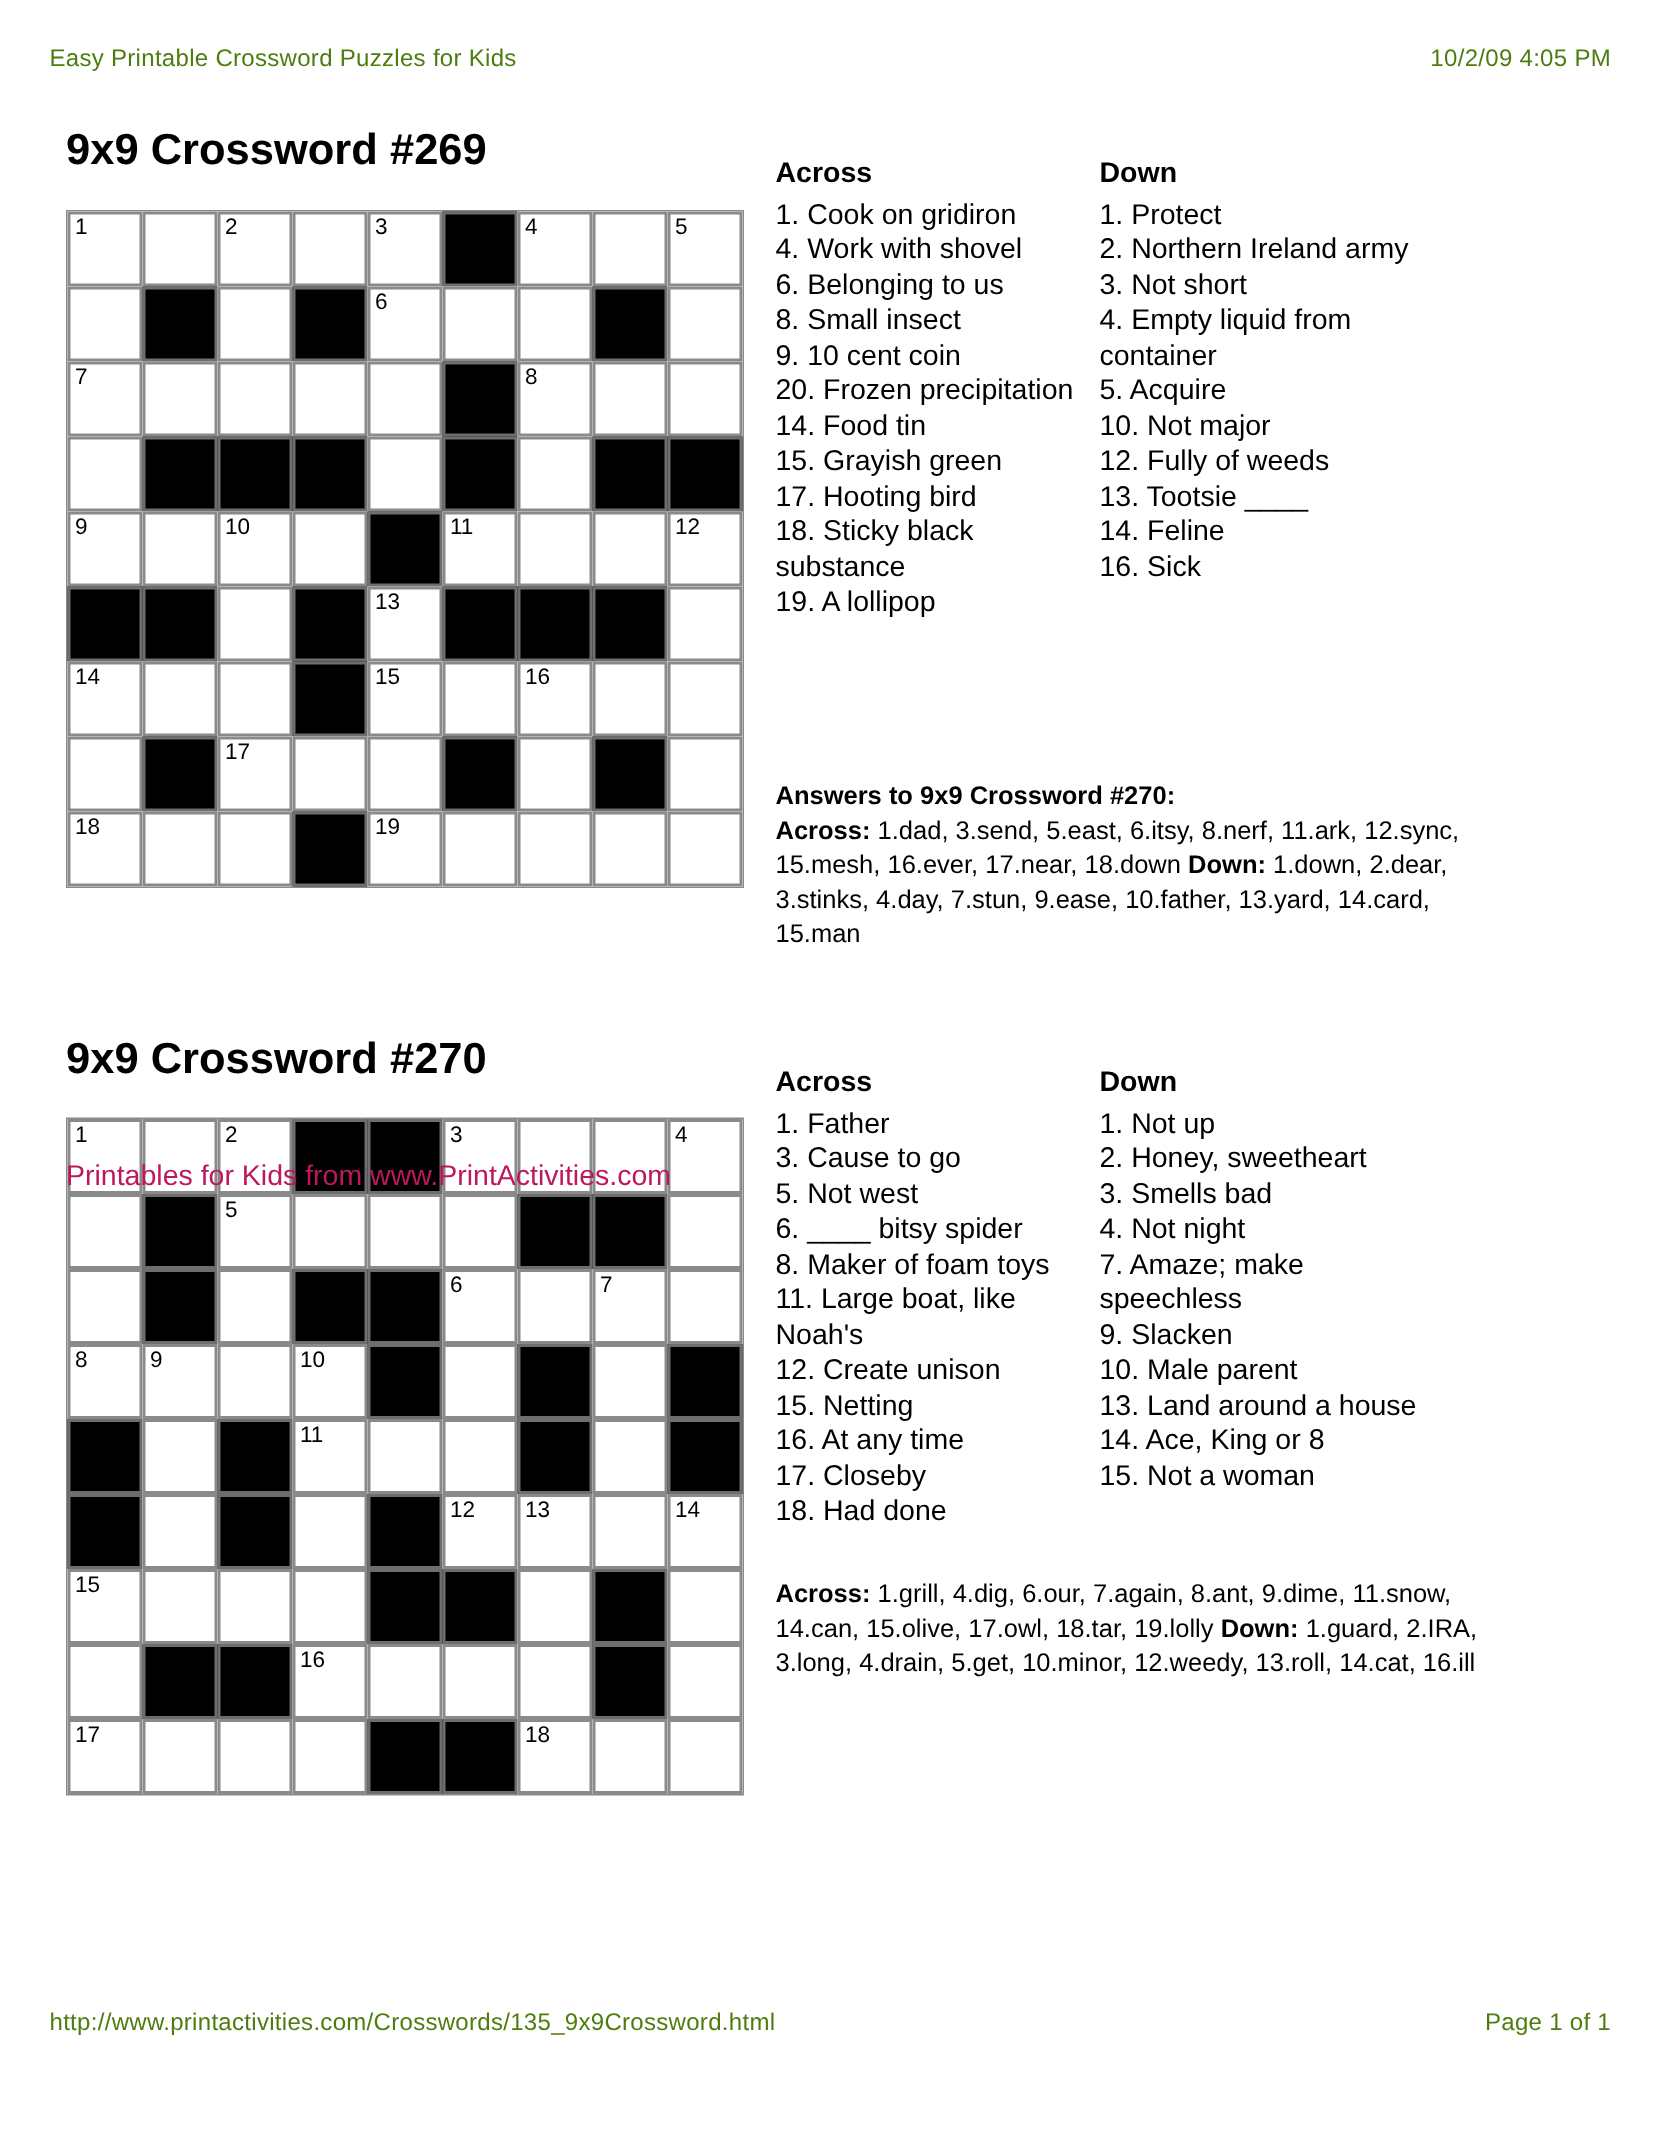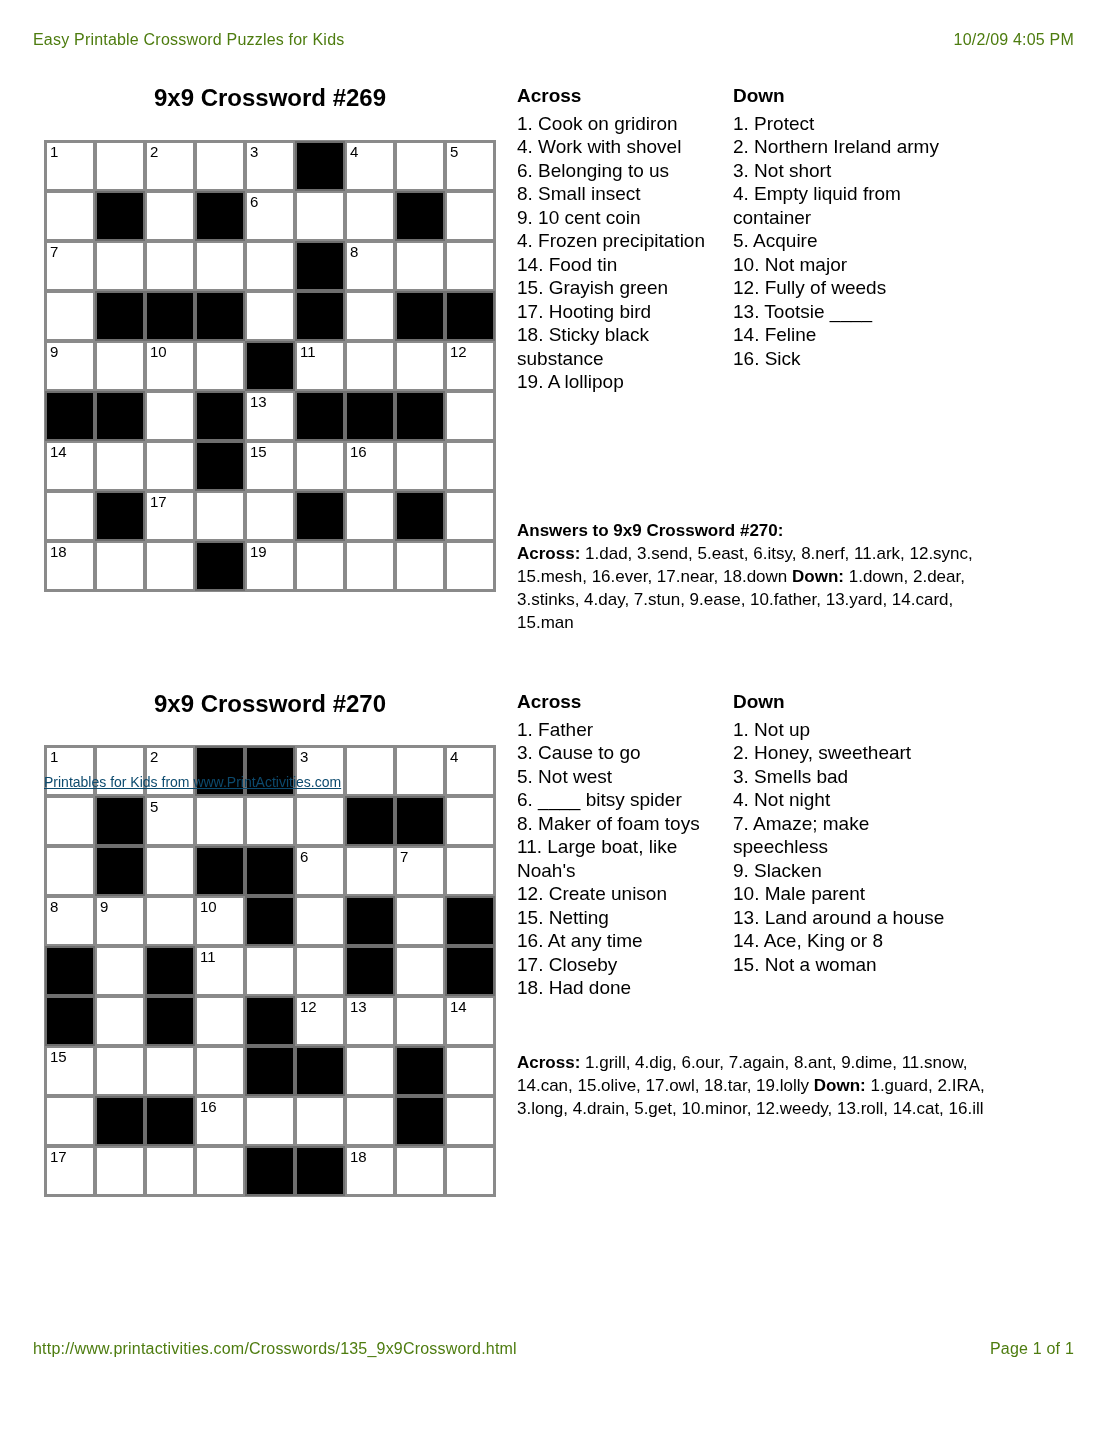--- a/index.html
+++ b/index.html
@@ -8,51 +8,51 @@
     font-family:"Liberation Sans", sans-serif;color:#000;
   }
   .abs{position:absolute;}
   
   .meta{font-size:16px;color:#4d7c0f;letter-spacing:0.2px;}
   .hdr-left{left:33px;top:31px;}
   .hdr-right{right:33px;top:31px;}
   .ftr-left{left:33px;top:1340px;}
   .ftr-right{right:33px;top:1340px;}
   
-  .ptitle{width:452px;text-align:center;font-size:24px;font-weight:bold;}
+  .ptitle{width:452px;font-size:29px;font-weight:bold;}
   .ptitle1{left:44px;top:84px;}
   .ptitle2{left:44px;top:690px;}
   
   .grid{
     display:grid;grid-template-columns:repeat(9,50px);grid-auto-rows:50px;
     border:1px solid #8a8a8a;background:#ffffff;
   }
   .grid1{left:44px;top:140px;}
   .grid2{left:44px;top:745px;}
   .cell{box-sizing:border-box;border:2px solid #8a8a8a;background:#fff;position:relative;}
   .cell.black{background:#000;border-color:#6e6e6e;}
   .cellnum{position:absolute;top:0px;left:3px;font-size:15px;line-height:17px;color:#000;}
   
-  .clues{display:flex;gap:10px;}
+  .clues{display:flex;gap:10px;margin-top:20px;}
   .clues1{left:517px;top:84px;}
   .clues2{left:517px;top:690px;}
   .cluecol{font-size:19px;line-height:23.5px;}
   .col-across{width:206px;}
   .col-down{width:225px;}
   .cluehead{font-weight:bold;font-size:19px;line-height:23.5px;margin:0 0 4px 0;}
   .clue{margin:0;}
   
   .answers{width:475px;font-size:17px;line-height:23px;}
   .answers1{left:517px;top:519px;}
   .answers2{left:517px;top:1051px;}
   .ans-head{font-weight:bold;}
   
   .promo-link{
-    left:44px;top:774px;font-size:14px;text-decoration:underline;
-    color:#0c4a6e;cursor:pointer;white-space:nowrap;z-index:5;
+    left:44px;top:774px;font-size:19px;
+    color:#be185d;cursor:pointer;white-space:nowrap;z-index:5;
   }
 </style>
 </head>
 <body>
 
 <div class="abs meta hdr-left">Easy Printable Crossword Puzzles for Kids</div>
 <div class="abs meta hdr-right">10/2/09 4:05 PM</div>
 
 <div class="abs ptitle ptitle1">9x9 Crossword #269</div>
 <div class="abs grid grid1">
@@ -179,21 +179,21 @@
 
 <div class="abs clues clues1">
   <div class="cluecol col-across">
     <div class="cluehead">Across</div>
     <div>
         <div class="clue">1. Cook on gridiron</div>
         <div class="clue">4. Work with shovel</div>
         <div class="clue">6. Belonging to us</div>
         <div class="clue">8. Small insect</div>
         <div class="clue">9. 10 cent coin</div>
-        <div class="clue">4. Frozen precipitation</div>
+        <div class="clue">20. Frozen precipitation</div>
         <div class="clue">14. Food tin</div>
         <div class="clue">15. Grayish green</div>
         <div class="clue">17. Hooting bird</div>
         <div class="clue">18. Sticky black substance</div>
         <div class="clue">19. A lollipop</div>
       </div>
   </div>
   <div class="cluecol col-down">
     <div class="cluehead">Down</div>
     <div>

